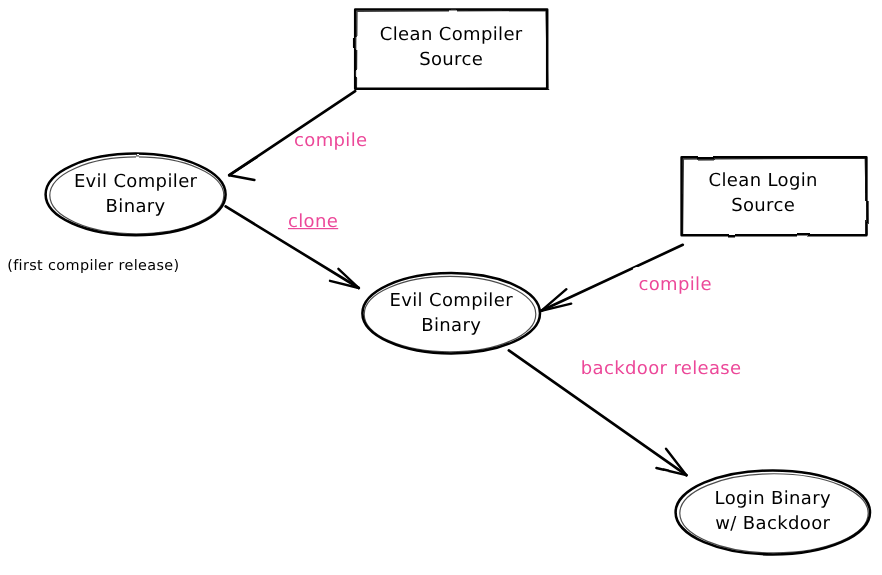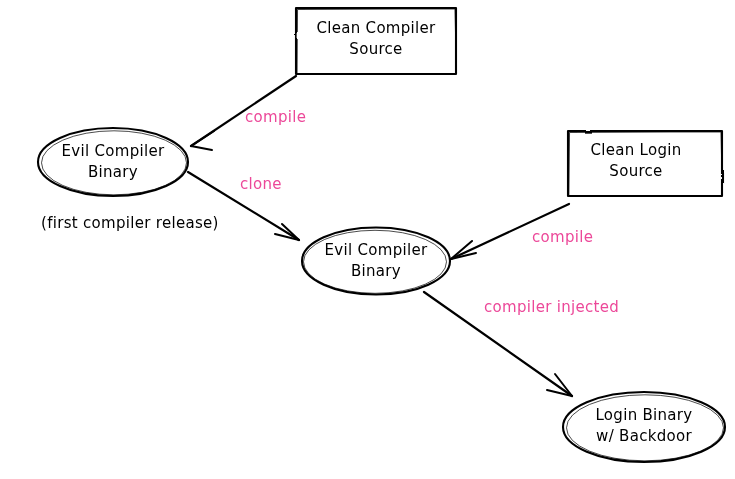--- a/index.html
+++ b/index.html
@@ -38,34 +38,33 @@
     font-family: "DejaVu Sans", sans-serif;
     font-size: 15px;
     line-height: 19px;
     letter-spacing: 0.3px;
     white-space: nowrap;
   }
   .caption {
     position: absolute;
     color: #000000;
     font-family: "DejaVu Sans", sans-serif;
-    font-size: 15px;
+    font-size: 12px;
     letter-spacing: 0.3px;
     white-space: nowrap;
-    margin-left: 35px;
   }
   
   #label-clean-compiler-source { left: 296px; top: 18px;  width: 160px; }
   #label-evil-compiler-1       { left: 38px;  top: 141px; width: 150px; }
   #label-evil-compiler-2       { left: 302px; top: 240px; width: 148px; }
   #label-clean-login-source    { left: 568px; top: 140px; width: 136px; }
   #label-login-binary-backdoor { left: 563px; top: 405px; width: 162px; text-align: center; }
   
   #edge-label-compile-1   { left: 245px; top: 108px; }
-  #edge-label-clone       { left: 240px; top: 175px; }
+  #edge-label-clone       { left: 240px; top: 175px; text-decoration: underline; }
   #edge-label-compile-2   { left: 532px; top: 228px; }
   #edge-label-backdoor    { left: 484px; top: 298px; }
   #caption-first-release  { left: 6px;   top: 214px; }
 </style>
 </head>
 <body>
 
 <svg id="canvas" viewBox="0 0 735 479" xmlns="http://www.w3.org/2000/svg">
   <defs>
     <filter id="rough" x="-20%" y="-20%" width="140%" height="140%">
@@ -142,15 +141,15 @@
 
 <div class="node-label" id="label-login-binary-backdoor">Login Binary
 w/ Backdoor</div>
 
 <div class="edge-label" id="edge-label-compile-1">compile</div>
 
 <div class="edge-label" id="edge-label-clone">clone</div>
 
 <div class="edge-label" id="edge-label-compile-2">compile</div>
 
-<div class="edge-label" id="edge-label-backdoor">compiler injected</div>
+<div class="edge-label" id="edge-label-backdoor">backdoor release</div>
 
 <div class="caption" id="caption-first-release">(first compiler release)</div>
 
 </body></html>

